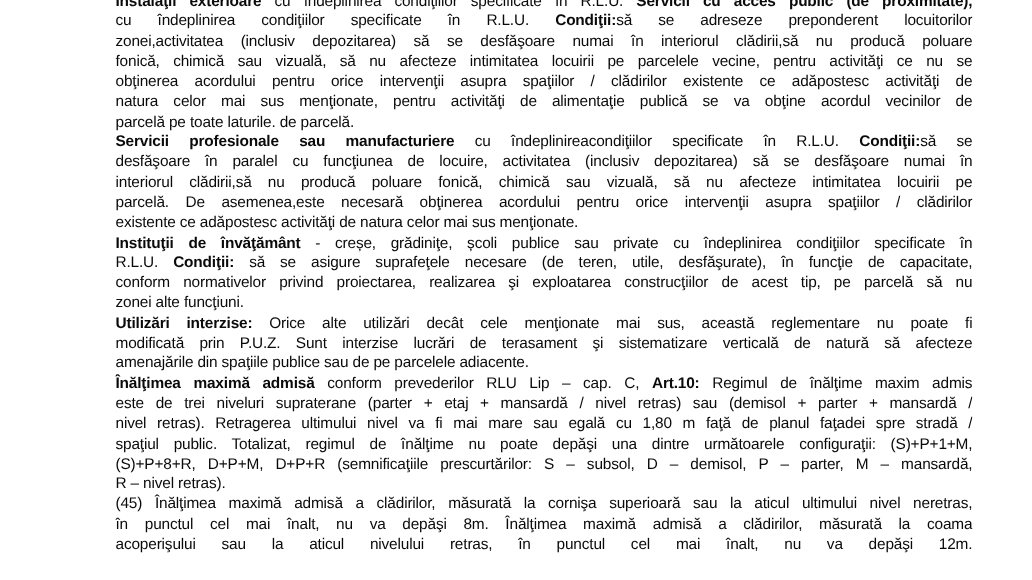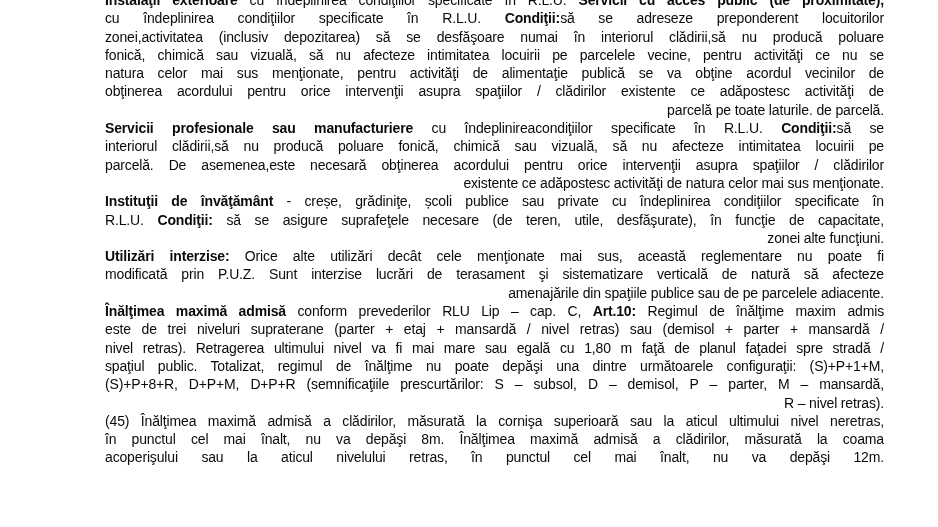--- a/index.html
+++ b/index.html
@@ -17,52 +17,54 @@
     width:779px;
   }
   .para{margin:0;padding:0;}
   .line{
     font-size:14px;
     line-height:18.3px;
     height:18.3px;
     overflow:hidden;
     color:#0a0a0a;
     letter-spacing:-0.15px;
-    text-align:right;
+    text-align:left;
     white-space:normal;
   }
   .line.j{
     text-align:justify;
     text-align-last:justify;
   }
   .b{font-weight:bold;}
 </style>
 </head>
 <body>
 
 <div class="page">
   <div>
       <div class="para">
         <div class="line j"><span class="b">Instalaţii exterioare</span><span> cu îndeplinirea condiţiilor specificate în R.L.U. </span><span class="b">Servicii cu acces public (de proximitate),</span></div>
         <div class="line j"><span>cu îndeplinirea condiţiilor specificate în R.L.U. </span><span class="b">Condiţii:</span><span>să se adreseze preponderent locuitorilor</span></div>
         <div class="line j"><span>zonei,activitatea (inclusiv depozitarea) să se desfăşoare numai în interiorul clădirii,să nu producă poluare</span></div>
         <div class="line j"><span>fonică, chimică sau vizuală, să nu afecteze intimitatea locuirii pe parcelele vecine, pentru activităţi ce nu se</span></div>
+        <div class="line j"><span>obţinerea acordului pentru orice intervenţii asupra spaţiilor / clădirilor existente ce adăpostesc activităţi de</span></div>
         <div class="line j"><span>natura celor mai sus menţionate, pentru activităţi de alimentaţie publică se va obţine acordul vecinilor de</span></div>
-        <div class="line j"><span>obţinerea acordului pentru orice intervenţii asupra spaţiilor / clădirilor existente ce adăpostesc activităţi de</span></div>
         <div class="line"><span>parcelă pe toate laturile. de parcelă.</span></div>
       </div>
       <div class="para">
         <div class="line j"><span class="b">Servicii profesionale sau manufacturiere</span><span> cu îndeplinireacondiţiilor specificate în R.L.U. </span><span class="b">Condiţii:</span><span>să se</span></div>
+        <div class="line j"><span>desfăşoare în paralel cu funcţiunea de locuire, activitatea (inclusiv depozitarea) să se desfăşoare numai în</span></div>
         <div class="line j"><span>interiorul clădirii,să nu producă poluare fonică, chimică sau vizuală, să nu afecteze intimitatea locuirii pe</span></div>
         <div class="line j"><span>parcelă. De asemenea,este necesară obţinerea acordului pentru orice intervenţii asupra spaţiilor / clădirilor</span></div>
         <div class="line"><span>existente ce adăpostesc activităţi de natura celor mai sus menţionate.</span></div>
       </div>
       <div class="para">
         <div class="line j"><span class="b">Instituţii de învăţământ</span><span> - creșe, grădiniţe, școli publice sau private cu îndeplinirea condiţiilor specificate în</span></div>
         <div class="line j"><span>R.L.U. </span><span class="b">Condiţii:</span><span> să se asigure suprafeţele necesare (de teren, utile, desfăşurate), în funcţie de capacitate,</span></div>
+        <div class="line j"><span>conform normativelor privind proiectarea, realizarea şi exploatarea construcţiilor de acest tip, pe parcelă să nu</span></div>
         <div class="line"><span>zonei alte funcţiuni.</span></div>
       </div>
       <div class="para">
         <div class="line j"><span class="b">Utilizări interzise:</span><span> Orice alte utilizări decât cele menţionate mai sus, această reglementare nu poate fi</span></div>
         <div class="line j"><span>modificată prin P.U.Z.  Sunt interzise lucrări de terasament şi sistematizare verticală de natură să afecteze</span></div>
         <div class="line"><span>amenajările din spaţiile publice sau de pe parcelele adiacente.</span></div>
       </div>
       <div class="para">
         <div class="line j"><span class="b">Înălţimea maximă admisă</span><span> conform prevederilor RLU Lip – cap. C, </span><span class="b">Art.10:</span><span> Regimul de înălţime maxim admis</span></div>
         <div class="line j"><span>este de trei niveluri supraterane (parter + etaj + mansardă / nivel retras) sau (demisol + parter + mansardă /</span></div>

